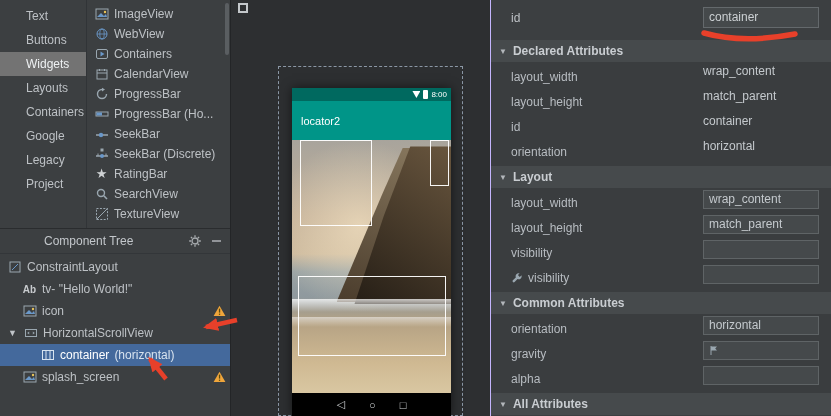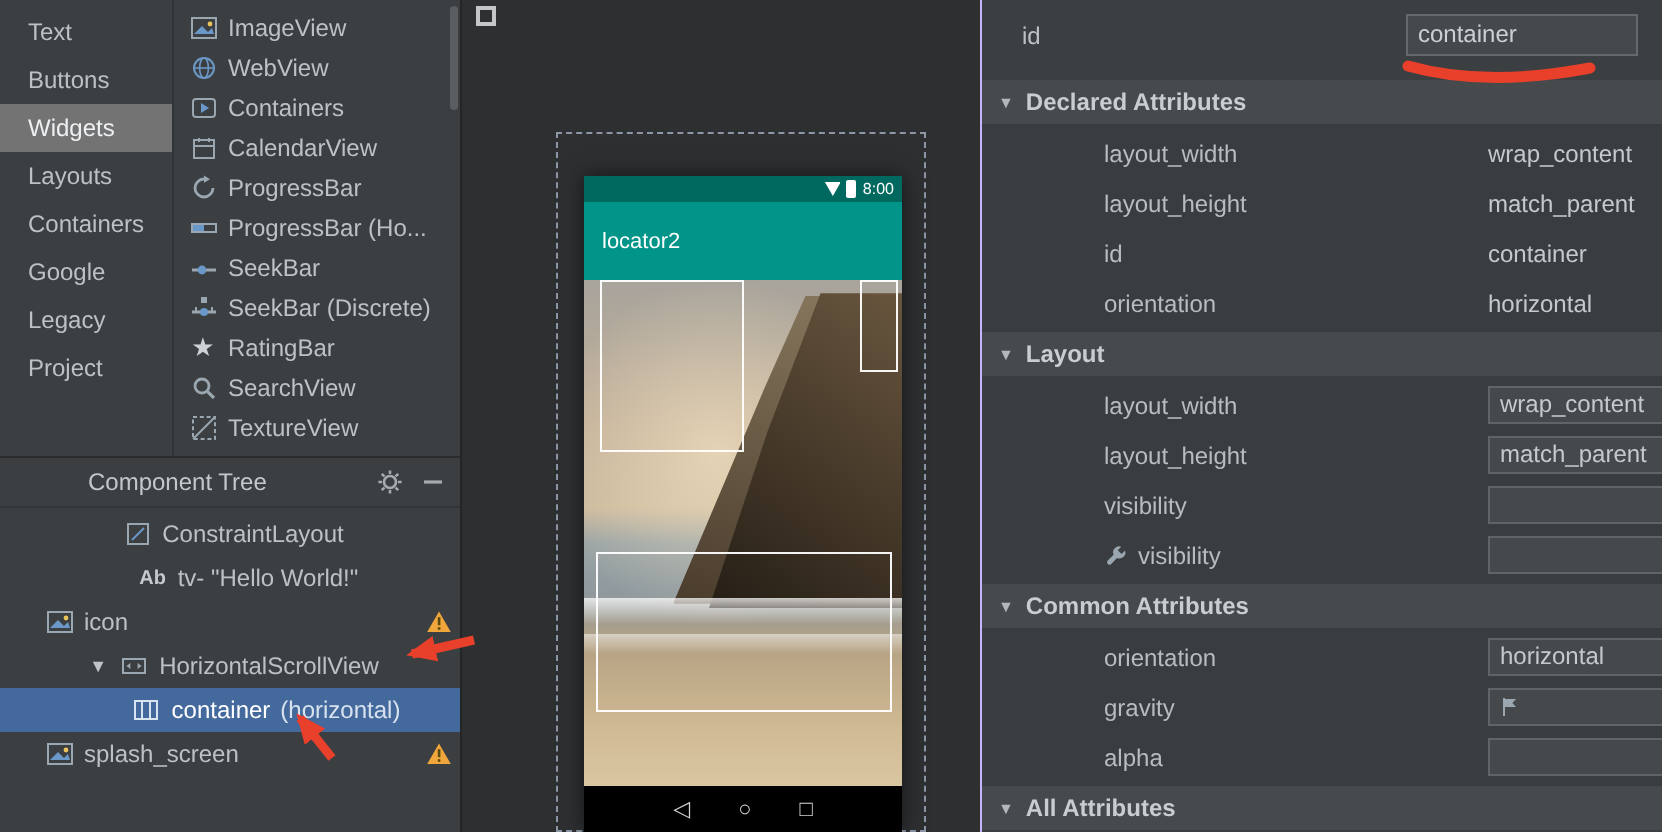--- a/index.html
+++ b/index.html
@@ -6,36 +6,36 @@
   html,body { margin:0; padding:0; }
   body {
     width:831px; height:416px; position:relative; overflow:hidden;
     background:#3c3f41; color:#bdc1c5;
     font-family:"Liberation Sans","DejaVu Sans",sans-serif; font-size:12px;
   }
   svg { display:block; }
 
   
   .panel-cats { position:absolute; left:0; top:0; width:86px; height:228px; padding-top:4px; background:#3c3f41; }
-  .cat-item { height:24px; line-height:24px; padding-left:14px; cursor:default; }
+  .cat-item { height:24px; line-height:24px; padding-left:26px; cursor:default; }
   .cat-item.selected { background:#737373; color:#eef1f3; }
 
   .panel-widgets { position:absolute; left:86px; top:0; width:144px; height:228px; background:#3c3f41;
     border-left:1px solid #313437; padding-top:4px; overflow:hidden; }
   .widget-item { height:20px; display:flex; align-items:center; gap:5px; padding-left:7px; white-space:nowrap; }
   .widget-icon { width:15px; height:14px; flex:none; display:inline-flex; align-items:center; justify-content:center; }
   .star-glyph { font-size:13px; color:#cfd2d4; line-height:14px; }
   .widgets-scrollbar { position:absolute; right:1px; top:3px; width:4px; height:52px; background:#5a5e61; border-radius:2px; }
 
   
   .component-tree { position:absolute; left:0; top:228px; width:230px; height:188px; background:#3c3f41; border-top:1px solid #2a2c2e; }
   .ct-header { height:25px; display:flex; align-items:center; padding:0 8px; gap:9px; border-bottom:1px solid #333639; }
   .ct-title { flex:1; color:#c3c7cb;margin-left:36px; }
   .ct-rows { padding-top:2px; }
-  .ct-row { height:22px; display:flex; align-items:center; gap:5px; padding-right:4px;justify-content:center; }
+  .ct-row { height:22px; display:flex; align-items:center; gap:5px; padding-right:4px; }
   .ct-row.selected { background:#44699c; color:#fff; }
   .ct-arrow { width:11px; font-size:9px; color:#c0c4c8; text-align:center; flex:none; }
   .ct-icon { width:15px; height:14px; flex:none; display:inline-flex; align-items:center; justify-content:center; }
   .ab-glyph { font-weight:bold; font-size:10px; color:#c8cbce; }
   .ct-suffix { color:#d7e2ee; }
   .ct-warn { margin-left:auto; flex:none; }
 
   
   .canvas { position:absolute; left:230px; top:0; width:260px; height:416px; background:#2d2f31; border-left:1px solid #232527; }
   .canvas-corner-icon { position:absolute; left:7px; top:3px; width:10px; height:10px; border:2px solid #c3c7ca; background:transparent; }
@@ -67,21 +67,21 @@
   
   .attrs { position:absolute; left:490px; top:0; width:341px; height:416px; background:#3c3f41; border-left:1px solid #c4b5fd; }
   .attr-idrow { position:relative; height:40px; }
   .attr-idrow .alabel { position:absolute; left:20px; top:11px; }
   .attr-field { position:absolute; left:212px; top:7px; width:116px; height:21px; background:#45494b;
     border:1px solid #64696c; color:#ccd0d3; line-height:19px; padding:0 5px; }
   .attr-section-header { height:22px; background:#464a4c; display:flex; align-items:center; gap:6px; padding-left:8px;
     font-weight:bold; color:#c9cdd1; }
   .attr-section-header .tri { font-size:8px; color:#b3b7bb; font-weight:normal; }
   .attr-rows { background:#3a3d3f; padding:2px 0; }
-  .attr-row { height:25px; display:flex; align-items:center; position:relative; padding-left:20px;margin-left:41px; }
+  .attr-row { height:25px; display:flex; position:relative; padding-left:20px; }
   .attr-row .alabel { color:#b7bcc1; display:flex; align-items:center; gap:5px; }
   .attr-row .avalue { position:absolute; left:212px; color:#c4c9cd; }
   .attr-row .avalue.boxed { width:116px; height:19px; background:#45494b; border:1px solid #5f6466;
     line-height:17px; padding:0 5px; display:flex; align-items:center; gap:4px; }
 
   
   .annotations { position:absolute; left:0; top:0; width:831px; height:416px; pointer-events:none; z-index:40; }
 </style>
 </head>
 <body>

